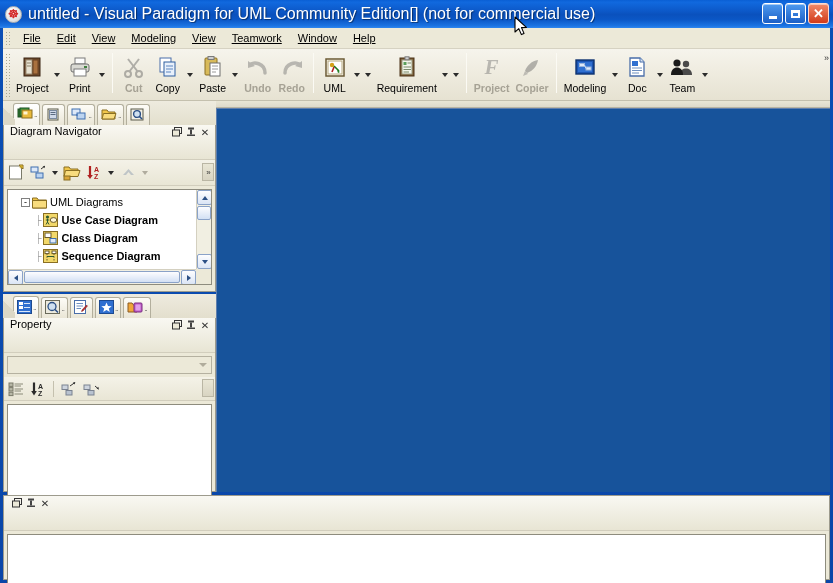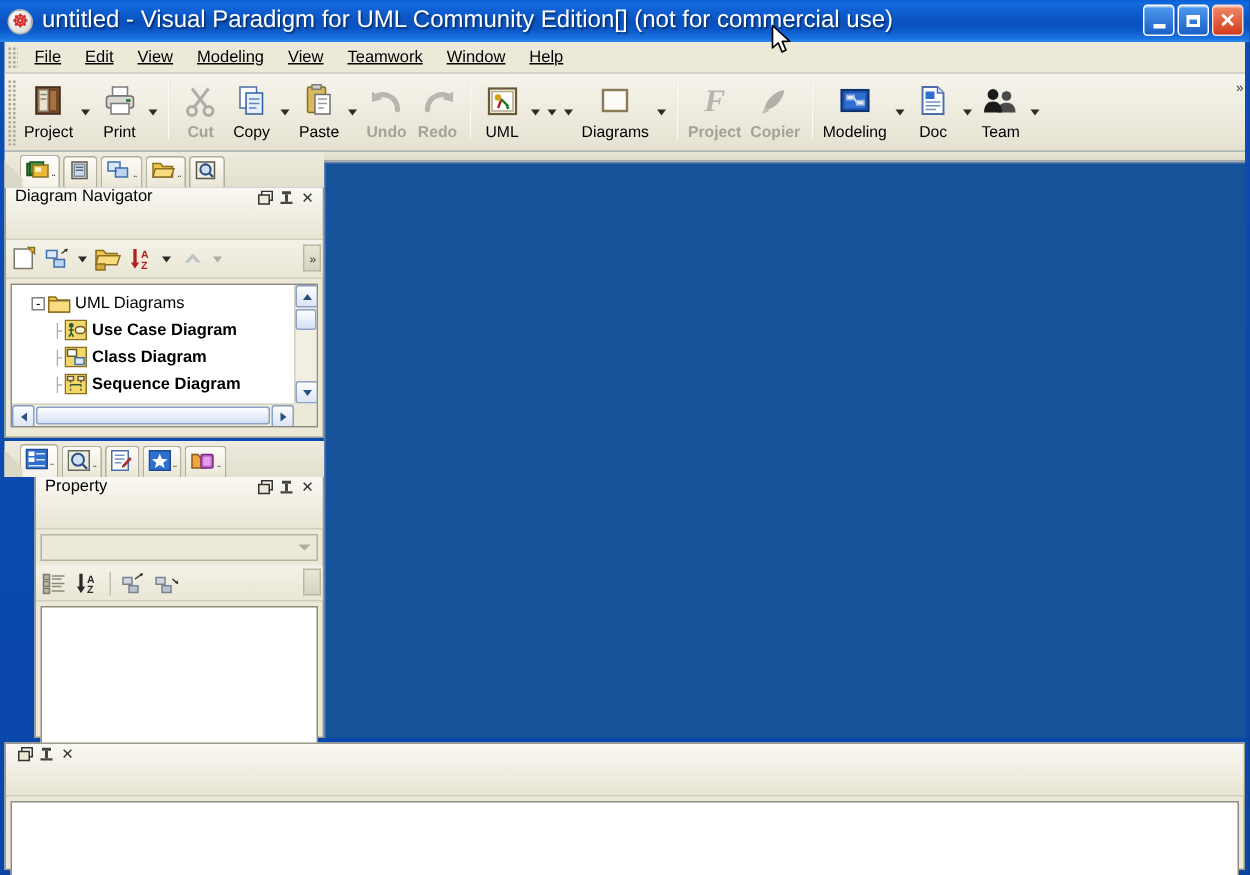--- a/index.html
+++ b/index.html
@@ -364,32 +364,39 @@
       <div class="lb">UML</div>
     </div>
     <div class="arrow">
         <i></i>
       </div>
 
     <div class="arrow">
         <i></i>
       </div>
 
-    <div class="arrow">
-        <i></i>
-      </div>
-
     <div class="tbtn">
       <div class="ic">
         <svg width="24" height="24" viewBox="0 0 24 24">
-          <rect x="4" y="5" width="16" height="14" fill="#fcfbf5" stroke="#8a7a55" stroke-width="1.6"></rect>
-        </svg>
-      </div>
-      <div class="lb">Diagrams</div>
-    </div>
+          <rect x="5" y="3" width="14" height="18" fill="#7a5a33" stroke="#4a3318"></rect>
+          <rect x="7" y="5" width="10" height="14" fill="#f2f6ea" stroke="#9b9b82"></rect>
+          <rect x="10" y="1.8" width="4" height="3" fill="#cfcfcf" stroke="#7a7a7a"></rect>
+          <rect x="8.5" y="7" width="3" height="3" fill="#5aa05a"></rect>
+          <line x1="12.5" y1="8" x2="16" y2="8" stroke="#7a8a6a"></line>
+          <line x1="8.5" y1="12" x2="16" y2="12" stroke="#7a8a6a"></line>
+          <line x1="8.5" y1="14.5" x2="16" y2="14.5" stroke="#7a8a6a"></line>
+          <line x1="8.5" y1="17" x2="14" y2="17" stroke="#7a8a6a"></line>
+        </svg>
+      </div>
+      <div class="lb">Requirement</div>
+    </div>
+    <div class="arrow">
+        <i></i>
+      </div>
+
     <div class="arrow">
         <i></i>
       </div>
 
     <div class="tbsep"></div>
 
     <div class="tbtn disabled">
       <div class="ic">
         <span style="font-family:'Liberation Serif',serif;font-style:italic;font-weight:bold;font-size:21px;color:#6a6a6a;">F</span>
       </div>
@@ -714,21 +721,21 @@
           <svg width="16" height="14" viewBox="0 0 16 14">
             <path d="M1 3 H5 L6.5 5 H10 V12 H1 Z" fill="#f0a63a" stroke="#8a5a23"></path>
             <rect x="7" y="3" width="8" height="9" rx="1" fill="#c060c8" stroke="#7a2a82"></rect>
             <rect x="8.5" y="4.5" width="5" height="6" rx="1" fill="#e0a0e8"></rect>
           </svg>
         </span>
         <span class="dots">..</span>
       </div>
     </div>
 
-    <div class="panel" style="height:174px;margin-left:20px;">
+    <div class="panel" style="height:174px;">
       <div class="panel-title">
         <span class="ttl">Property</span>
         <span class="pbtn">
           <svg width="10" height="10" viewBox="0 0 10 10">
               <rect x="2.5" y="0.5" width="7" height="6" fill="none" stroke="#333"></rect>
               <rect x="0.5" y="3" width="7" height="6" fill="#ece9d8" stroke="#333"></rect>
             </svg>
         </span>
         <span class="pbtn">
           <svg width="10" height="11" viewBox="0 0 10 11">

